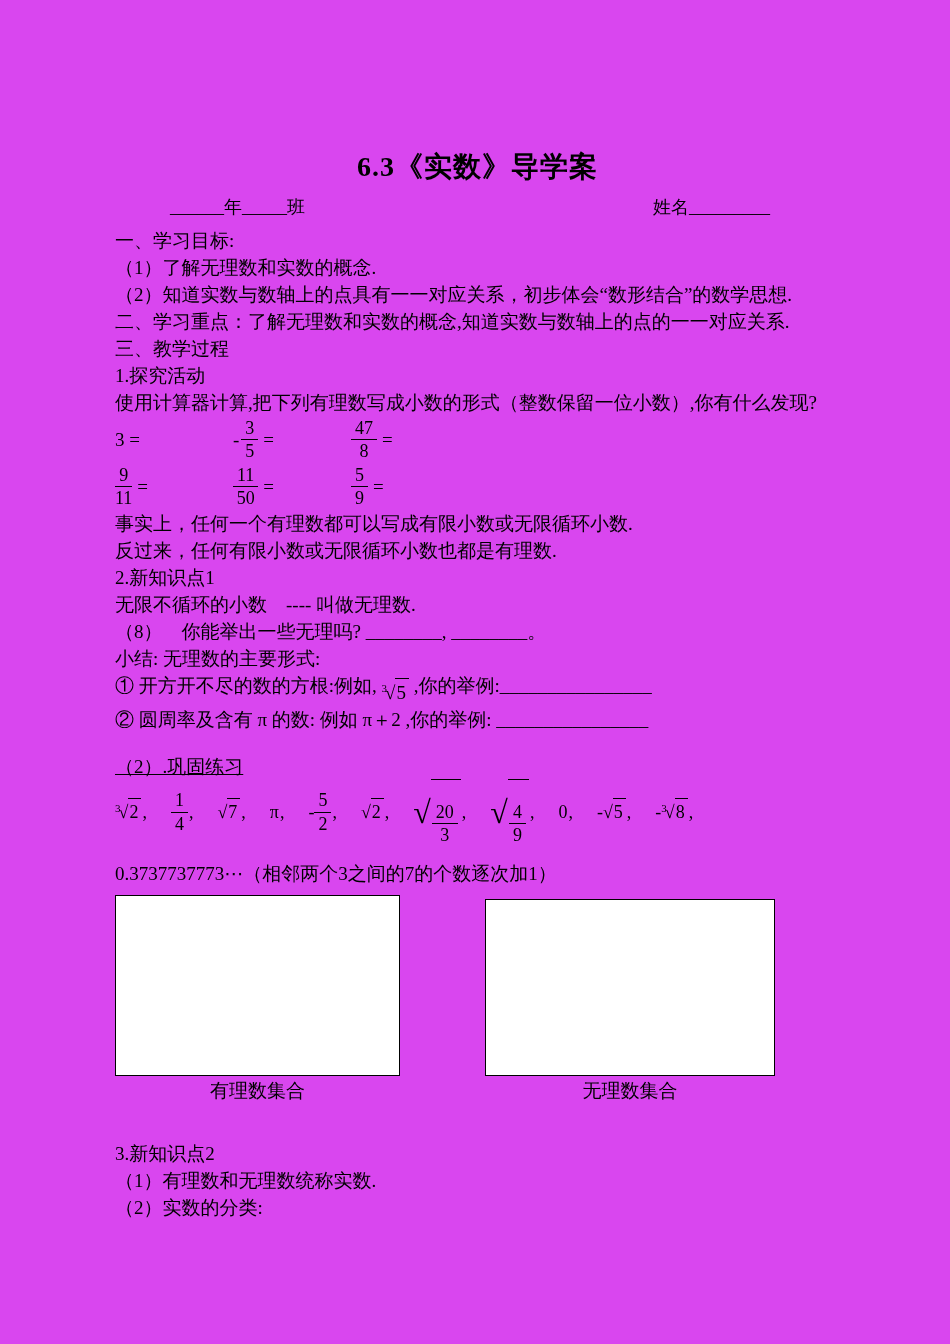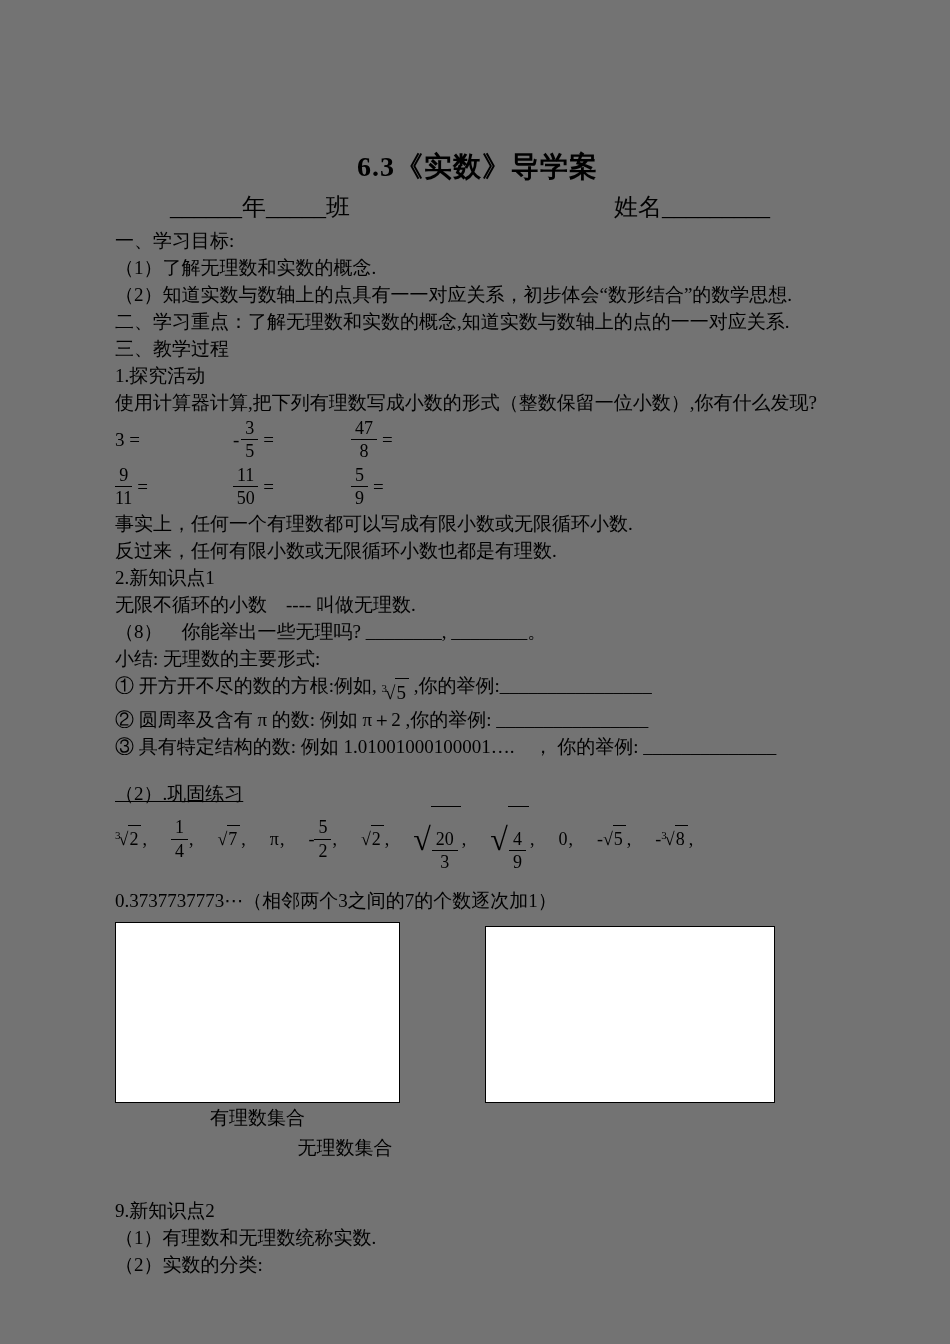--- a/index.html
+++ b/index.html
@@ -1,38 +1,38 @@
 <!DOCTYPE html>
 <html><head>
 <meta charset="utf-8">
 <style>
   * { margin:0; padding:0; box-sizing:border-box; }
   html,body { background:#ffffff; }
   body { width:950px; font-family:"Liberation Serif","DejaVu Serif",serif; color:#000; }
   .page {
     position:relative;
     width:950px; height:1344px;
-    background:#737373;
+    background:#d946ef;
     padding:150px 110px 0 115px;
     font-size:19px;
     line-height:27px;
   }
   .title {
     text-align:center;
     font-size:28px;
     font-weight:bold;
     line-height:34px;
     margin-bottom:8px;
     letter-spacing:1px;
   }
   .header-row {
     display:flex;
     justify-content:space-between;
     padding:0 70px 0 55px;
-    font-size:24px;
+    font-size:18px;
     line-height:30px;
     margin-bottom:5px;
   }
   .line { margin:0; }
   
   .eqrow { display:flex; align-items:center; height:47px; }
   .eq-item { display:inline-flex; align-items:center; width:118px; }
   .eq-item .eqs { margin-left:5px; }
   .eq-item .minus { margin-right:2px; }
   
@@ -51,21 +51,21 @@
   .practice-heading { margin-top:20px;text-decoration:underline; }
   .practice-row { display:flex; align-items:center; gap:24px; margin-top:10px; height:44px; font-size:18px; }
   .practice-row .item { display:inline-flex; align-items:center; }
   .practice-row .sep { margin-left:1px; }
   .decimal-note { margin-top:26px; }
   
   .boxes-row { display:flex; margin-top:8px; }
   .box { border:1.6px solid #000; background:#fff; }
   .box-rational { width:285px; height:181px; }
   .box-irrational { width:290px; height:177px; margin-left:85px; margin-top:4px; }
-  .box-labels { display:flex; line-height:30px;flex-direction:column; }
+  .box-labels { display:flex; line-height:30px; }
   .box-label { text-align:center; }
   .label-rational { width:285px; }
   .label-irrational { width:290px; margin-left:85px; }
   .section-gap { margin-top:34px; }
 </style>
 </head>
 <body>
 
 <div class="page">
 
@@ -137,21 +137,20 @@
   <p class="line">小结: 无理数的主要形式:</p>
 
   <p class="line">
     <span>① 开方开不尽的数的方根:例如, </span><span class="root">
         <span class="idx">3</span>
         <span class="sign">√</span>
         <span class="radicand">5</span>
       </span><span> ,你的举例:________________</span>
   </p>
   <p class="line">② 圆周率及含有 π 的数: 例如 π＋2 ,你的举例: ________________</p>
-  <p class="line">③ 具有特定结构的数: 例如 1.01001000100001….　， 你的举例: ______________</p>
 
   <p class="line practice-heading">（2）.巩固练习</p>
 
   <div class="practice-row">
     <span class="item">
       <span class="root">
           <span class="idx">3</span>
           <span class="sign">√</span>
           <span class="radicand">2</span>
         </span>
@@ -237,17 +236,17 @@
 
   <div class="boxes-row">
     <div class="box box-rational"></div>
     <div class="box box-irrational"></div>
   </div>
   <div class="box-labels">
     <span class="box-label label-rational">有理数集合</span>
     <span class="box-label label-irrational">无理数集合</span>
   </div>
 
-  <p class="line section-gap">9.新知识点2</p>
+  <p class="line section-gap">3.新知识点2</p>
   <p class="line">（1）有理数和无理数统称实数.</p>
   <p class="line">（2）实数的分类:</p>
 
 </div>
 
 </body></html>

